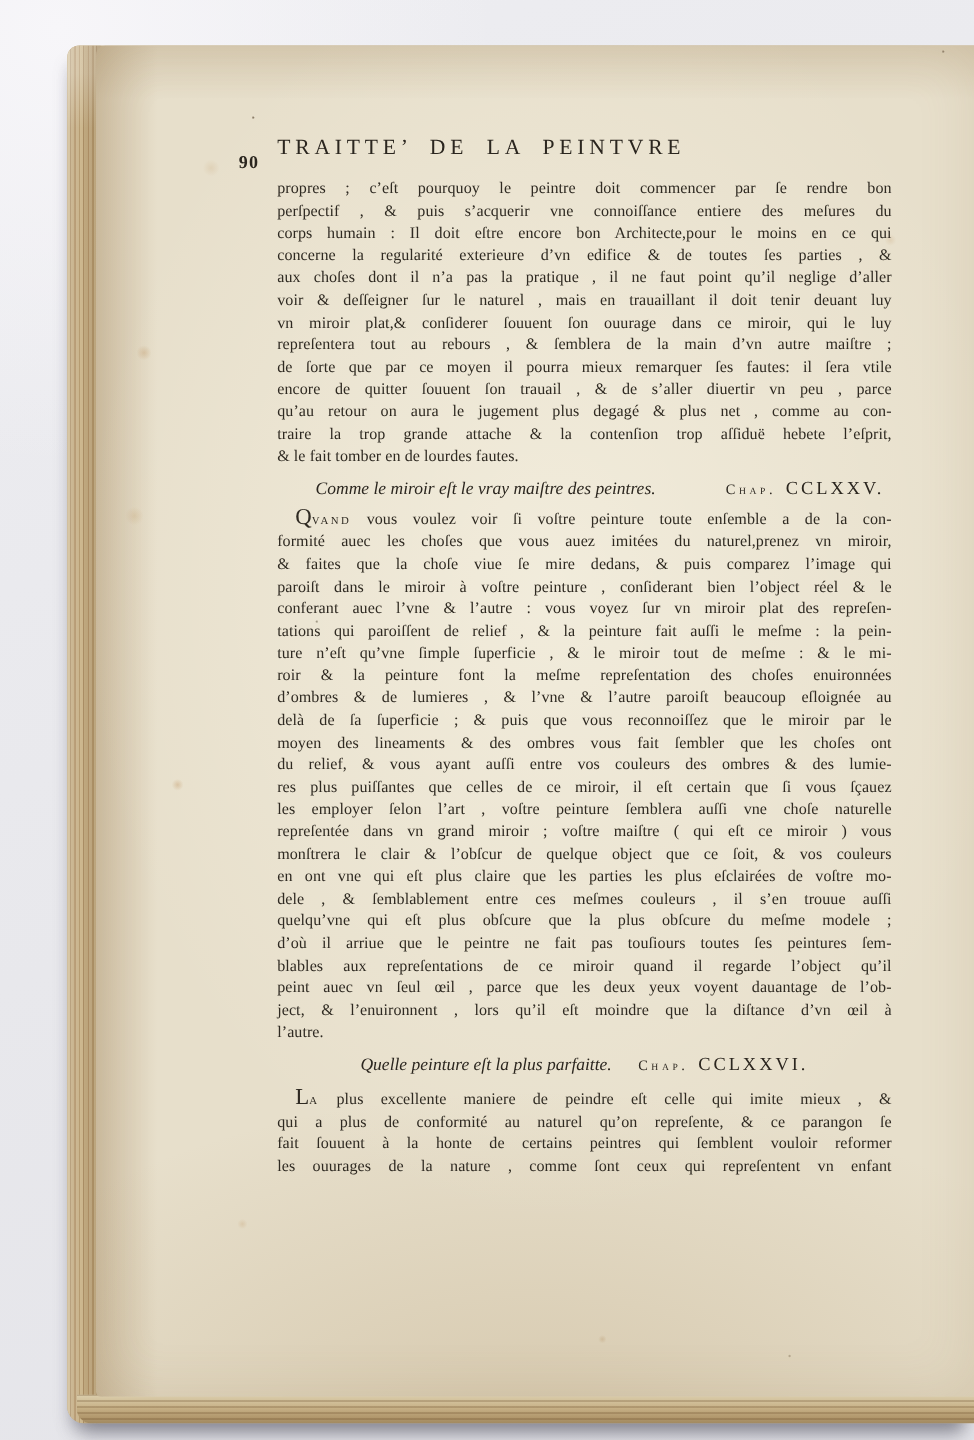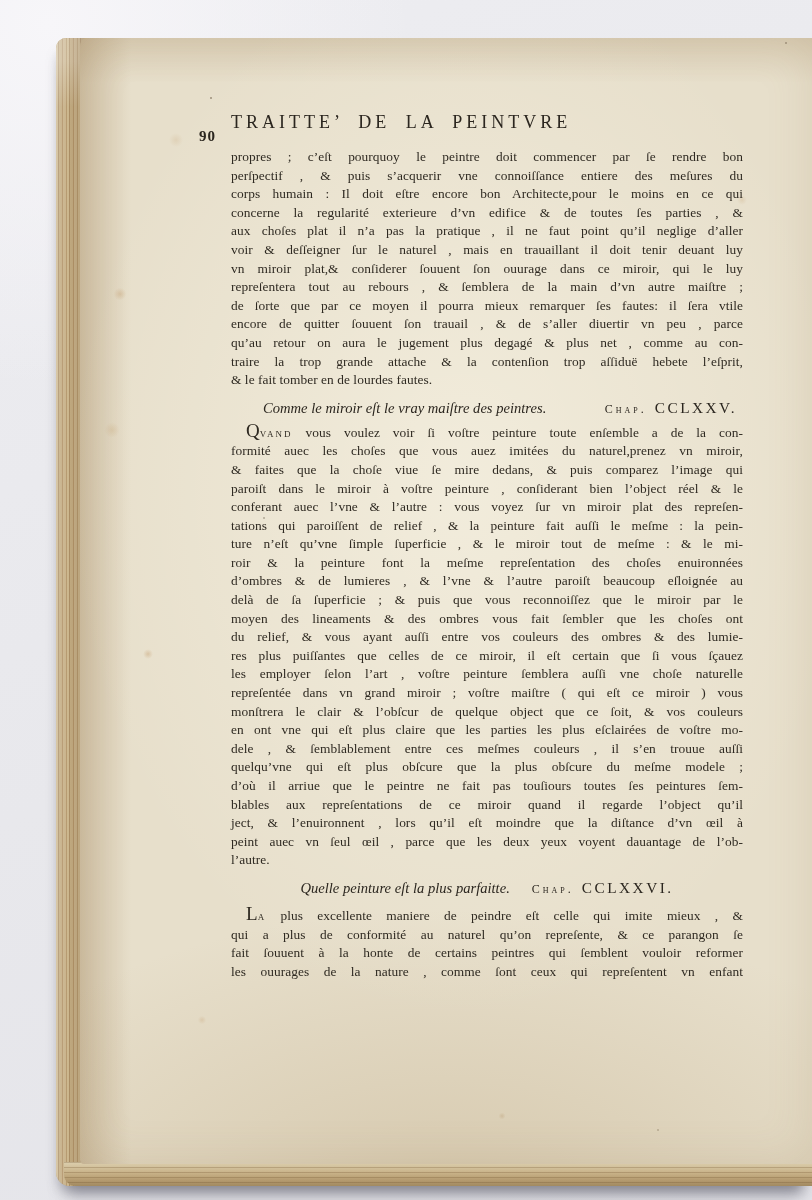--- a/index.html
+++ b/index.html
@@ -108,21 +108,21 @@
         <div class="head">
           <span class="pageno">90</span>
           <div class="running">TRAITTE’ DE LA PEINTVRE</div>
         </div>
         <div>
             <div class="para">
               <div class="line">propres ; c’eſt pourquoy le peintre doit commencer par ſe rendre bon</div>
               <div class="line">perſpectif , &amp; puis s’acquerir vne connoiſſance entiere des meſures du</div>
               <div class="line">corps humain : Il doit eſtre encore bon Architecte,pour le moins en ce qui</div>
               <div class="line">concerne la regularité exterieure d’vn edifice &amp; de toutes ſes parties , &amp;</div>
-              <div class="line">aux choſes plat il n’a pas la pratique , il ne faut point qu’il neglige d’aller</div>
+              <div class="line">aux choſes dont il n’a pas la pratique , il ne faut point qu’il neglige d’aller</div>
               <div class="line">voir &amp; deſſeigner ſur le naturel , mais en trauaillant il doit tenir deuant luy</div>
               <div class="line">vn miroir plat,&amp; conſiderer ſouuent ſon ouurage dans ce miroir, qui le luy</div>
               <div class="line">repreſentera tout au rebours , &amp; ſemblera de la main d’vn autre maiſtre ;</div>
               <div class="line">de ſorte que par ce moyen il pourra mieux remarquer ſes fautes: il ſera vtile</div>
               <div class="line">encore de quitter ſouuent ſon trauail , &amp; de s’aller diuertir vn peu , parce</div>
               <div class="line">qu’au retour on aura le jugement plus degagé &amp; plus net , comme au con-</div>
               <div class="line">traire la trop grande attache &amp; la contenſion trop aſſiduë hebete l’eſprit,</div>
               <div class="line short">&amp; le fait tomber en de lourdes fautes.</div>
             </div>
             <div class="chap-head spread">
@@ -144,22 +144,22 @@
               <div class="line">du relief, &amp; vous ayant auſſi entre vos couleurs des ombres &amp; des lumie-</div>
               <div class="line">res plus puiſſantes que celles de ce miroir, il eſt certain que ſi vous ſçauez</div>
               <div class="line">les employer ſelon l’art , voſtre peinture ſemblera auſſi vne choſe naturelle</div>
               <div class="line">repreſentée dans vn grand miroir ; voſtre maiſtre ( qui eſt ce miroir ) vous</div>
               <div class="line">monſtrera le clair &amp; l’obſcur de quelque object que ce ſoit, &amp; vos couleurs</div>
               <div class="line">en ont vne qui eſt plus claire que les parties les plus eſclairées de voſtre mo-</div>
               <div class="line">dele , &amp; ſemblablement entre ces meſmes couleurs , il s’en trouue auſſi</div>
               <div class="line">quelqu’vne qui eſt plus obſcure que la plus obſcure du meſme modele ;</div>
               <div class="line">d’où il arriue que le peintre ne fait pas touſiours toutes ſes peintures ſem-</div>
               <div class="line">blables aux repreſentations de ce miroir quand il regarde l’object qu’il</div>
+              <div class="line">peint auec vn ſeul œil , parce que les deux yeux voyent dauantage de l’ob-</div>
               <div class="line">ject, &amp; l’enuironnent , lors qu’il eſt moindre que la diſtance d’vn œil à</div>
-              <div class="line">peint auec vn ſeul œil , parce que les deux yeux voyent dauantage de l’ob-</div>
               <div class="line short">l’autre.</div>
             </div>
             <div class="chap-head center">
               <span class="chap-title">Quelle peinture eſt la plus parfaitte.</span>
               <span class="chap-ref"><span class="chap-label">Chap.</span><span class="chap-num">CCLXXVI.</span></span>
             </div>
             <div class="para">
               <div class="line lead"><span class="lead-cap">L</span><span class="lead-sc">a</span> plus excellente maniere de peindre eſt celle qui imite mieux , &amp;</div>
               <div class="line">qui a plus de conformité au naturel qu’on repreſente, &amp; ce parangon ſe</div>
               <div class="line">fait ſouuent à la honte de certains peintres qui ſemblent vouloir reformer</div>

